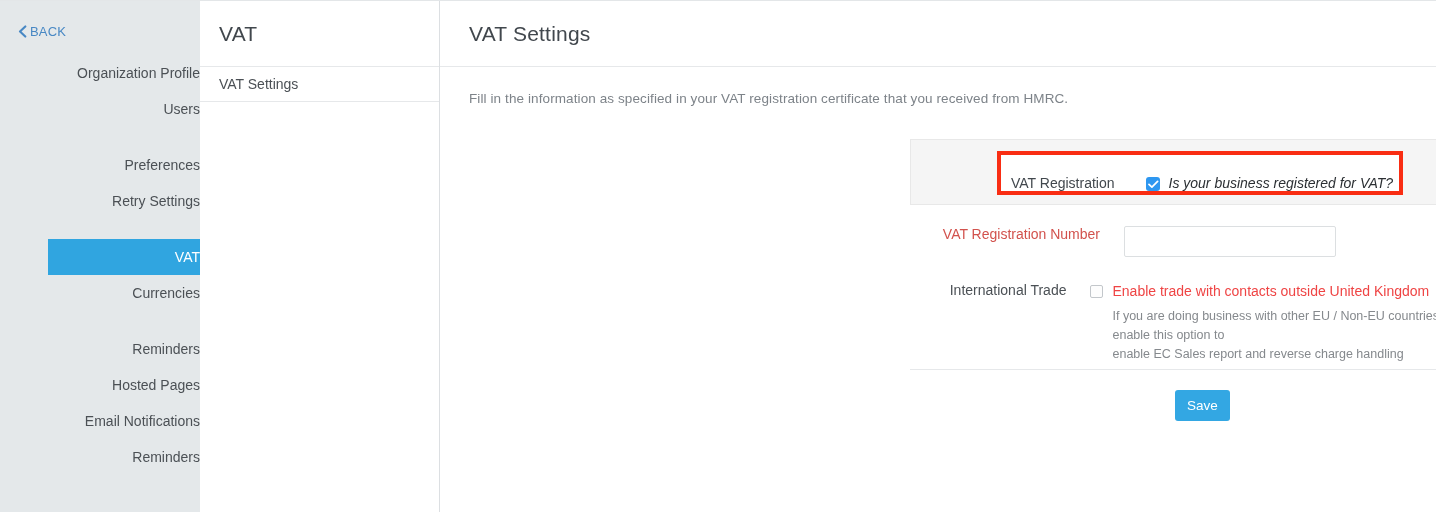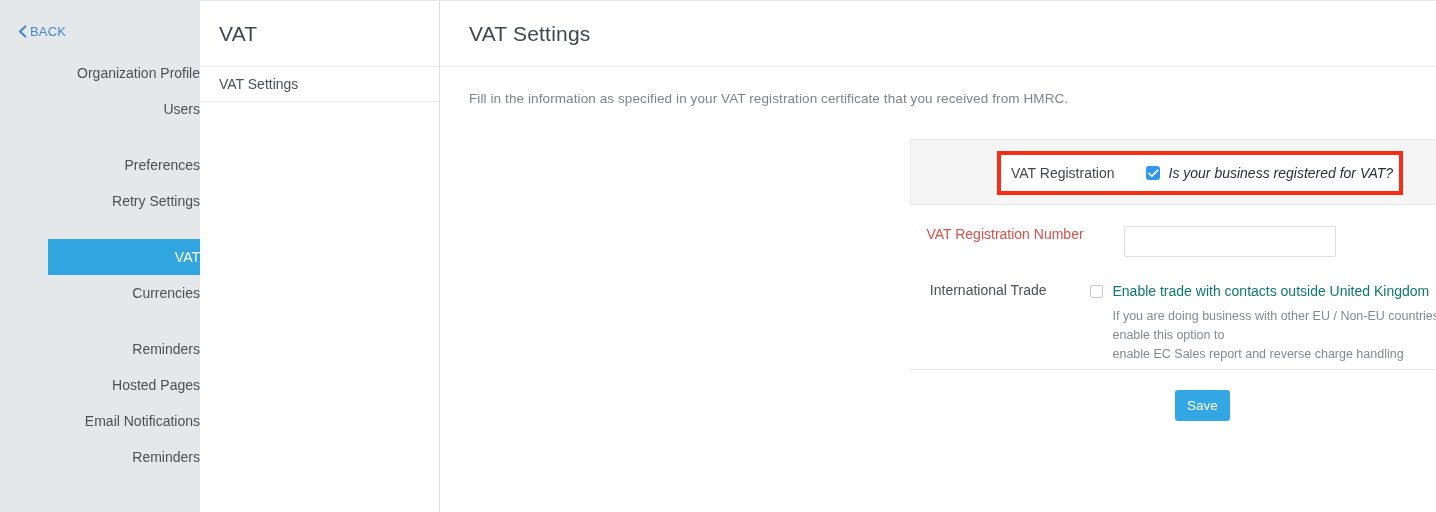--- a/index.html
+++ b/index.html
@@ -154,21 +154,21 @@
   .vat-reg-row {
     position: absolute;
     left: 557px;
     top: 150px;
     width: 406px;
     height: 44px;
     box-sizing: border-box;
     border: 4px solid #f92d13;
     background: #ffffff;
     display: flex;
-    align-items: center;
+    align-items: flex-end;
   }
   .vat-reg-label {
     font-size: 14px;
     color: #41474d;
     margin-left: 10px;
     white-space: nowrap;
   }
   .chk-blue {
     width: 14px;
     height: 14px;
@@ -188,21 +188,21 @@
     font-style: italic;
   }
 
   .field-row {
     position: absolute;
     display: flex;
     align-items: flex-start;
   }
   .field-label {
     width: 214px;
-    text-align: center;
+    text-align: right;
     font-size: 14px;
     padding-right: 24px;
     box-sizing: border-box;
     white-space: nowrap;
   }
   .field-label.required { color: #d2524d; }
   .field-label.plain { color: #4b5055; }
 
   .text-input {
     width: 212px;
@@ -225,21 +225,21 @@
     border: 1px solid #c3c7cb;
     border-radius: 2px;
     background: #fdfdfd;
     margin-top: 3px;
     margin-right: 9px;
     flex: 0 0 13px;
     cursor: pointer;
   }
   .chk-text {
     font-size: 14px;
-    color: #0f766e;
+    color: #ef4444;
     line-height: 18px;
     white-space: nowrap;
   }
   .help-text {
     font-size: 12.5px;
     color: #85898d;
     line-height: 19px;
     margin-top: 7px;
     max-width: 430px;
   }

